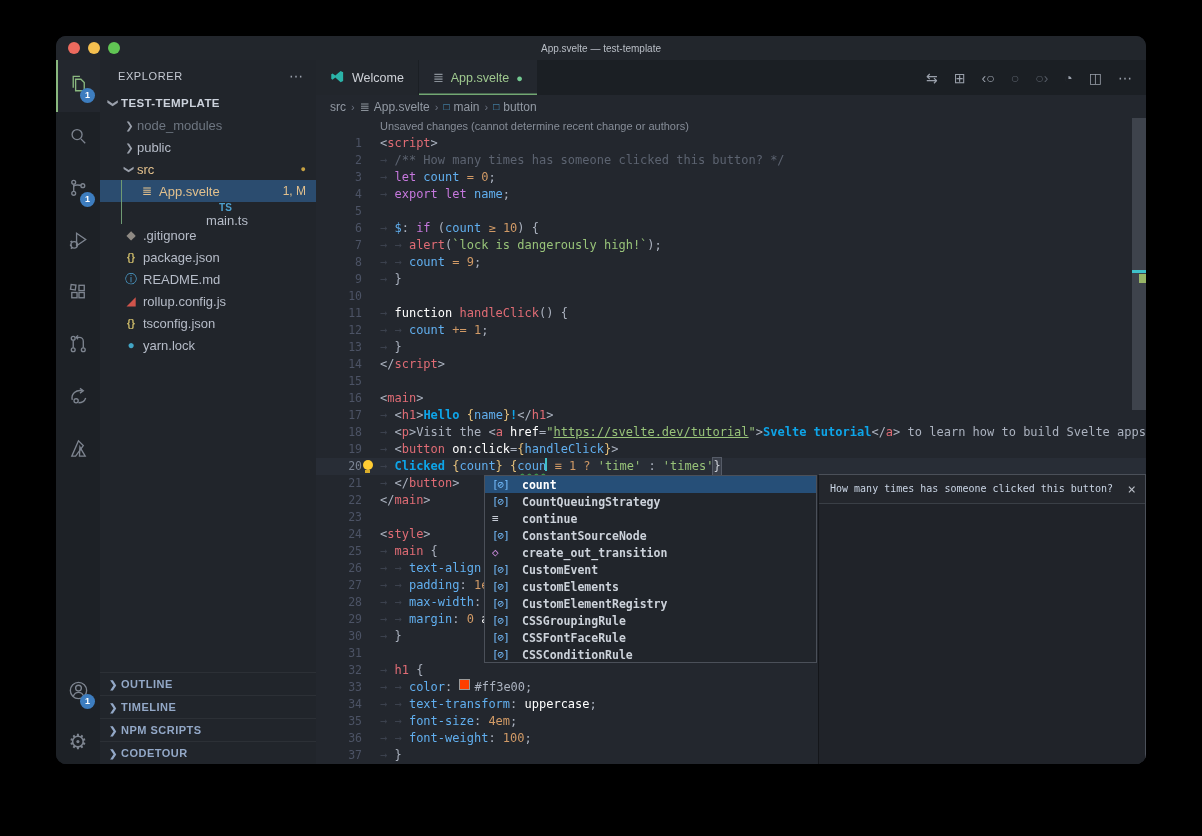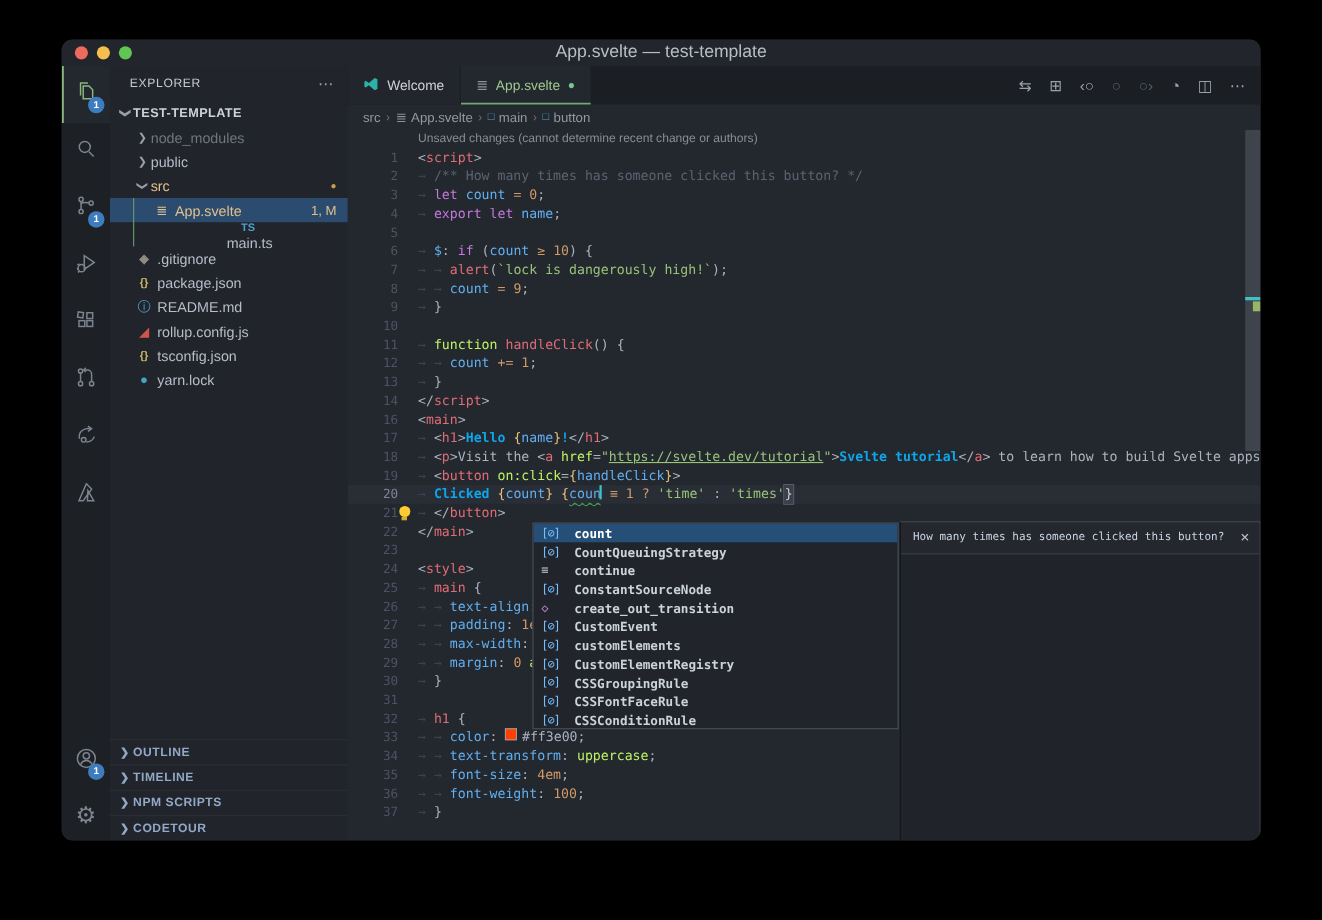--- a/index.html
+++ b/index.html
@@ -3,21 +3,21 @@
 <meta charset="utf-8">
 <style>
   html,body{margin:0;padding:0;background:#000;}
   .canvas{position:relative;width:1202px;height:836px;background:#000;overflow:hidden;font-family:"Liberation Sans",sans-serif;}
   .window{position:absolute;left:56px;top:36px;width:1090px;height:728px;background:#23272e;border-radius:10px;overflow:hidden;box-shadow:0 22px 70px rgba(0,0,0,.7);display:flex;flex-direction:column;}
   
   .titlebar{height:24px;background:#22262c;display:flex;align-items:center;position:relative;flex:0 0 auto;}
   .lights{display:flex;gap:8px;margin-left:12px;}
   .light{width:12px;height:12px;border-radius:50%;}
   .l-close{background:#ec6a5e;}.l-min{background:#f4bf4f;}.l-max{background:#61c554;}
-  .win-title{position:absolute;left:0;right:0;text-align:center;font-size:16px;color:#b9bec6;}
+  .win-title{position:absolute;left:0;right:0;text-align:center;font-size:10px;color:#b9bec6;}
   
   .main{flex:1;display:flex;min-height:0;}
   
   .activitybar{width:44px;background:#1d2126;display:flex;flex-direction:column;align-items:center;flex:0 0 auto;}
   .act-item{width:44px;height:52px;display:flex;align-items:center;justify-content:center;color:#7d848f;position:relative;cursor:pointer;}
   .act-item.active{color:#8ab87f;box-shadow:inset 2px 0 0 #8ab87f;background:#23272e;}
   .act-item svg{width:23px;height:23px;}
   .act-badge{position:absolute;right:5px;bottom:9px;min-width:15px;height:15px;border-radius:50%;background:#3d7dbf;color:#fff;font-size:9px;line-height:15px;text-align:center;font-weight:bold;}
   .act-spacer{flex:1;}
   .gear{font-size:21px;line-height:1;}
@@ -59,21 +59,21 @@
   
   .code{position:relative;flex:1;overflow:hidden;font-family:"DejaVu Sans Mono",monospace;font-size:12px;}
   .code-line{height:17px;line-height:17px;white-space:pre;display:flex;}
   .code-line .ln{width:46px;flex:0 0 auto;text-align:right;padding-right:18px;color:#4c5365;font-size:11.5px;}
   .code-line.cur{background:#282d36;}
   .code-line.cur .ln{color:#7c8594;}
   .lens{height:17px;line-height:17px;padding-left:64px;color:#868d98;font-size:11px;font-family:"Liberation Sans",sans-serif;}
   .tk-ws{color:#3b414d;}
   .tk-tag{color:#e06c75;}
   .tk-kw{color:#c678dd;}
-  .tk-kw2{color:#bef264;}
+  .tk-kw2{color:#ffffff;}
   .tk-v{color:#61afef;}
   .tk-fn{color:#e06c75;}
   .tk-n{color:#d19a66;}
   .tk-op{color:#d19a66;}
   .tk-s{color:#98c379;}
   .tk-sl{color:#98c379;text-decoration:underline;}
   .tk-p{color:#abb2bf;}
   .tk-t{color:#abb2bf;}
   .tk-b{color:#0ea5e9;font-weight:bold;}
   .tk-bc{color:#e5c07b;}
@@ -356,20 +356,21 @@
               <div class="code-line"><span class="ln">5</span></div>
               <div class="code-line"><span class="ln">6</span><span class="tk-ws">→ </span><span class="tk-v">$</span><span class="tk-p">: </span><span class="tk-kw">if </span><span class="tk-p">(</span><span class="tk-v">count </span><span class="tk-op">≥ </span><span class="tk-n">10</span><span class="tk-p">) {</span></div>
               <div class="code-line"><span class="ln">7</span><span class="tk-ws">→ </span><span class="tk-ws">→ </span><span class="tk-fn">alert</span><span class="tk-p">(</span><span class="tk-s">`lock is dangerously high!`</span><span class="tk-p">);</span></div>
               <div class="code-line"><span class="ln">8</span><span class="tk-ws">→ </span><span class="tk-ws">→ </span><span class="tk-v">count </span><span class="tk-op">= </span><span class="tk-n">9</span><span class="tk-p">;</span></div>
               <div class="code-line"><span class="ln">9</span><span class="tk-ws">→ </span><span class="tk-p">}</span></div>
               <div class="code-line"><span class="ln">10</span></div>
               <div class="code-line"><span class="ln">11</span><span class="tk-ws">→ </span><span class="tk-kw2">function </span><span class="tk-fn">handleClick</span><span class="tk-p">() {</span></div>
               <div class="code-line"><span class="ln">12</span><span class="tk-ws">→ </span><span class="tk-ws">→ </span><span class="tk-v">count </span><span class="tk-op">+= </span><span class="tk-n">1</span><span class="tk-p">;</span></div>
               <div class="code-line"><span class="ln">13</span><span class="tk-ws">→ </span><span class="tk-p">}</span></div>
               <div class="code-line"><span class="ln">14</span><span class="tk-p">&lt;/</span><span class="tk-tag">script</span><span class="tk-p">&gt;</span></div>
+              <div class="code-line"><span class="ln">15</span></div>
               <div class="code-line"><span class="ln">16</span><span class="tk-p">&lt;</span><span class="tk-tag">main</span><span class="tk-p">&gt;</span></div>
               <div class="code-line"><span class="ln">17</span><span class="tk-ws">→ </span><span class="tk-p">&lt;</span><span class="tk-tag">h1</span><span class="tk-p">&gt;</span><span class="tk-b">Hello </span><span class="tk-bc">{</span><span class="tk-v">name</span><span class="tk-bc">}</span><span class="tk-b">!</span><span class="tk-p">&lt;/</span><span class="tk-tag">h1</span><span class="tk-p">&gt;</span></div>
               <div class="code-line"><span class="ln">18</span><span class="tk-ws">→ </span><span class="tk-p">&lt;</span><span class="tk-tag">p</span><span class="tk-p">&gt;</span><span class="tk-t">Visit the </span><span class="tk-p">&lt;</span><span class="tk-tag">a</span><span class="tk-t"> </span><span class="tk-kw2">href</span><span class="tk-p">=</span><span class="tk-s">"</span><span class="tk-sl">https://svelte.dev/tutorial</span><span class="tk-s">"</span><span class="tk-p">&gt;</span><span class="tk-b">Svelte tutorial</span><span class="tk-p">&lt;/</span><span class="tk-tag">a</span><span class="tk-p">&gt;</span><span class="tk-t"> to learn how to build Svelte apps.</span></div>
               <div class="code-line"><span class="ln">19</span><span class="tk-ws">→ </span><span class="tk-p">&lt;</span><span class="tk-tag">button</span><span class="tk-t"> </span><span class="tk-kw2">on:click</span><span class="tk-p">=</span><span class="tk-bc">{</span><span class="tk-v">handleClick</span><span class="tk-bc">}</span><span class="tk-p">&gt;</span></div>
               <div class="code-line cur"><span class="ln">20</span><span class="tk-ws">→ </span><span class="tk-b">Clicked </span><span class="tk-bc">{</span><span class="tk-v">count</span><span class="tk-bc">}</span><span class="tk-t"> </span><span class="tk-bc">{</span><span class="tk-verr">coun</span><span class="tk-cursor"></span><span class="tk-op"> ≡ </span><span class="tk-n">1 </span><span class="tk-op">? </span><span class="tk-s">'time'</span><span class="tk-p"> : </span><span class="tk-s">'times'</span><span class="tk-bm">}</span></div>
               <div class="code-line"><span class="ln">21</span><span class="tk-ws">→ </span><span class="tk-p">&lt;/</span><span class="tk-tag">button</span><span class="tk-p">&gt;</span></div>
               <div class="code-line"><span class="ln">22</span><span class="tk-p">&lt;/</span><span class="tk-tag">main</span><span class="tk-p">&gt;</span></div>
               <div class="code-line"><span class="ln">23</span></div>
               <div class="code-line"><span class="ln">24</span><span class="tk-p">&lt;</span><span class="tk-tag">style</span><span class="tk-p">&gt;</span></div>
               <div class="code-line"><span class="ln">25</span><span class="tk-ws">→ </span><span class="tk-sel">main </span><span class="tk-p">{</span></div>

